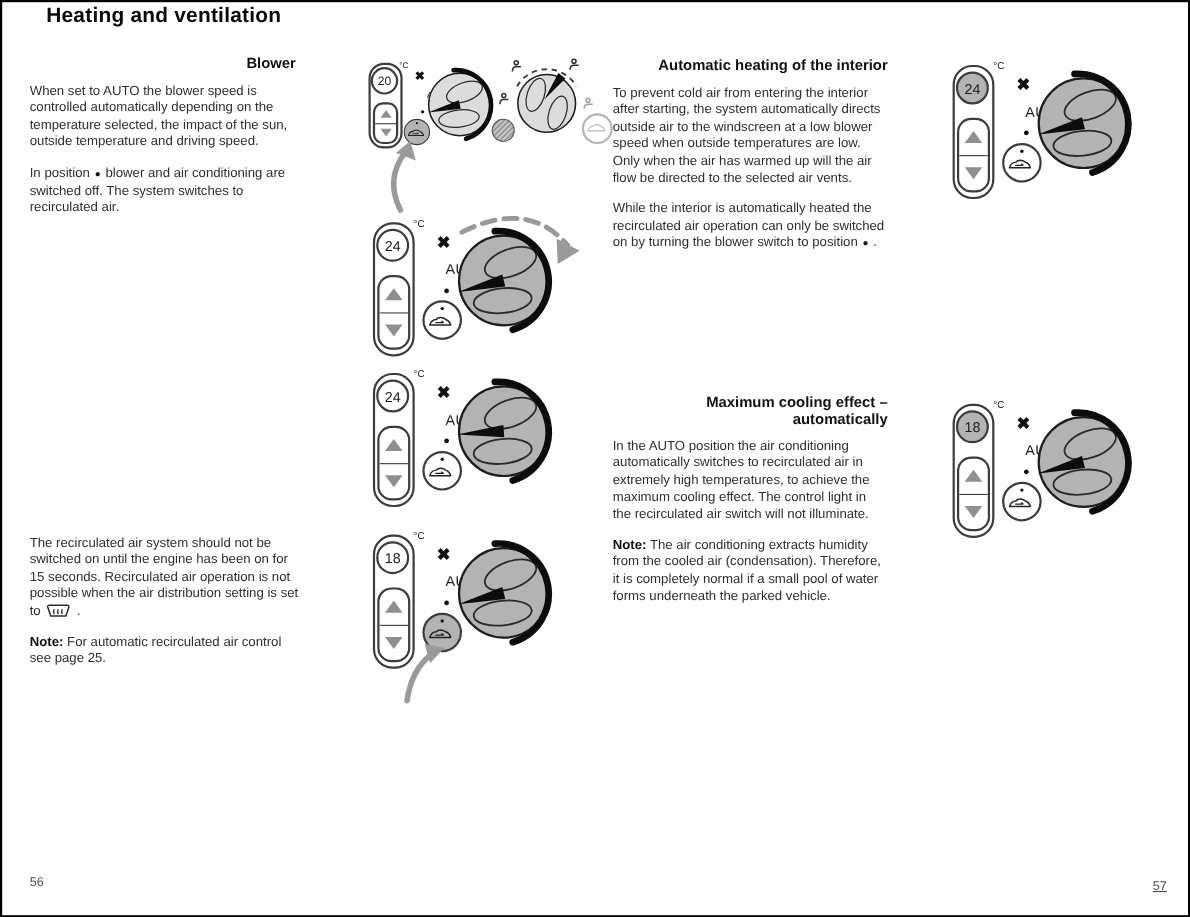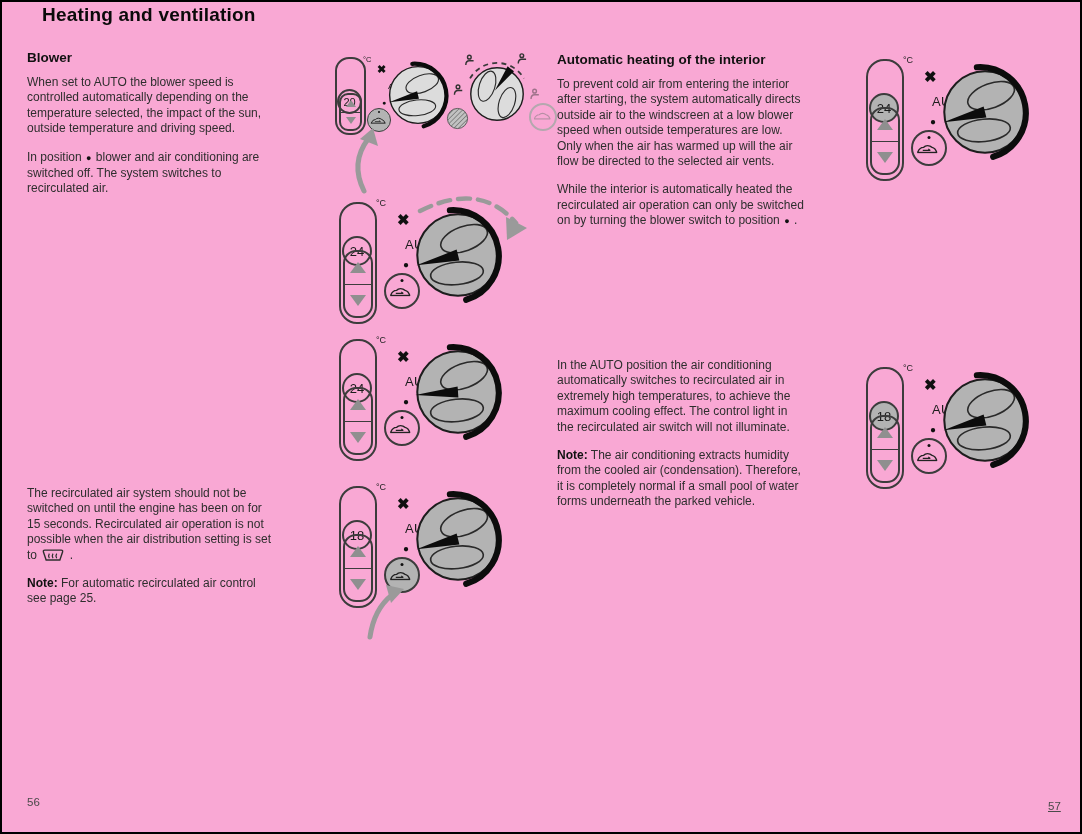--- a/index.html
+++ b/index.html
@@ -1,36 +1,36 @@
 <!DOCTYPE html>
 <html><head>
 <meta charset="utf-8">
 <style>
   html,body {margin:0; padding:0; background:#555;}
   .page {
     position:relative; width:1082px; height:834px;
-    background:#f9a8d4; border:2px solid #000; box-sizing:border-box;
+    background:#ffffff; border:2px solid #000; box-sizing:border-box;
     font-family:"Liberation Sans", sans-serif; overflow:hidden; color:#2e2e2e;
   }
   .page-title {position:absolute; left:40px; top:2px; font-size:19px; font-weight:bold; color:#0a0a0a; letter-spacing:0.2px;}
   .text-col {position:absolute;}
-  .text-col h2 {font-size:13.5px; font-weight:bold; color:#111; margin:0 0 10px 0;}
+  .text-col h2 {font-size:13.5px; font-weight:bold; color:#111; margin:0 0 10px 0;text-align:right;}
   .text-col p {font-size:12px; line-height:15.4px; margin:0 0 13px 0;}
   .text-col .b {font-weight:bold; color:#111;}
   .inline-fan {font-weight:bold; font-size:11px; color:#111; padding:0 1px;}
   .inline-dot {font-size:9px; color:#111; padding:0 1px;}
   .defrost-icon {display:inline-block; width:22px; height:14px; vertical-align:-3px; margin:0 2px;}
   .page-number {position:absolute; font-size:11.5px; color:#4a4a4a;}
 
   
   .panel {position:absolute; width:235px; height:160px;}
   .panel .celsius {position:absolute; font-size:9px; color:#222;}
   .panel .pill {position:absolute; border:2px solid #3c3c3c; border-radius:18px;}
   .panel .temp-circle {position:absolute; border:2px solid #3c3c3c; border-radius:50%;
-      display:flex; align-items:center; justify-content:center; font-size:13px; color:#1c1c1c;margin-top:28px;}
+      display:flex; align-items:center; justify-content:center; font-size:13px; color:#1c1c1c;}
   .panel .updown {position:absolute; border:2px solid #3c3c3c; border-radius:13px; overflow:hidden;
       display:flex; flex-direction:column; background:transparent; padding:0;}
   .panel .updown .half {flex:1; display:flex; align-items:center; justify-content:center; background:transparent; border:none; cursor:pointer;}
   .panel .updown .half.up {border-bottom:1.5px solid #3c3c3c;}
   .tri-up {width:0; height:0; border-left:8px solid transparent; border-right:8px solid transparent; border-bottom:11px solid #8f8f8f;}
   .tri-down {width:0; height:0; border-left:8px solid transparent; border-right:8px solid transparent; border-top:11px solid #8f8f8f;}
   .panel .fan {position:absolute; font-size:15px; font-weight:bold; color:#101010;}
   .panel .auto {position:absolute; font-size:13px; font-weight:normal; color:#1c1c1c; letter-spacing:0.4px;margin-left:24px;}
   .panel .offdot {position:absolute; font-size:10px; color:#101010;}
   .panel .recirc {position:absolute; border:2px solid #3c3c3c; border-radius:50%; background:transparent;}
@@ -117,20 +117,24 @@
     <h2>Automatic heating of the interior</h2>
     <p>To prevent cold air from entering the interior after starting, the system automatically directs outside air to the windscreen at a low blower speed when outside temperatures are low. Only when the air has warmed up will the air flow be directed to the selected air vents.</p>
     <p>
       <span>While the interior is automatically heated the recirculated air operation can only be switched on by turning the blower switch to position</span>
       <span class="inline-dot">●</span>
       <span>.</span>
     </p>
   </div>
 
   <div class="text-col" style="left:555px; top:356px; width:250px;">
+    <h2 style="margin-bottom:10px;">
+      <span style="display:block;">Maximum cooling effect –</span>
+      <span style="display:block;">automatically</span>
+    </h2>
     <p>In the AUTO position the air conditioning automatically switches to recirculated air in extremely high temperatures, to achieve the maximum cooling effect. The control light in the recirculated air switch will not illuminate.</p>
     <p>
       <span class="b">Note:</span>
       <span>The air conditioning extracts humidity from the cooled air (condensation). Therefore, it is completely normal if a small pool of water forms underneath the parked vehicle.</span>
     </p>
   </div>
 
   <div class="panel compact recirc-on" style="left:330px; top:53px; width:240px; height:150px;">
     <span class="celsius">°C</span>
     <div class="pill">

